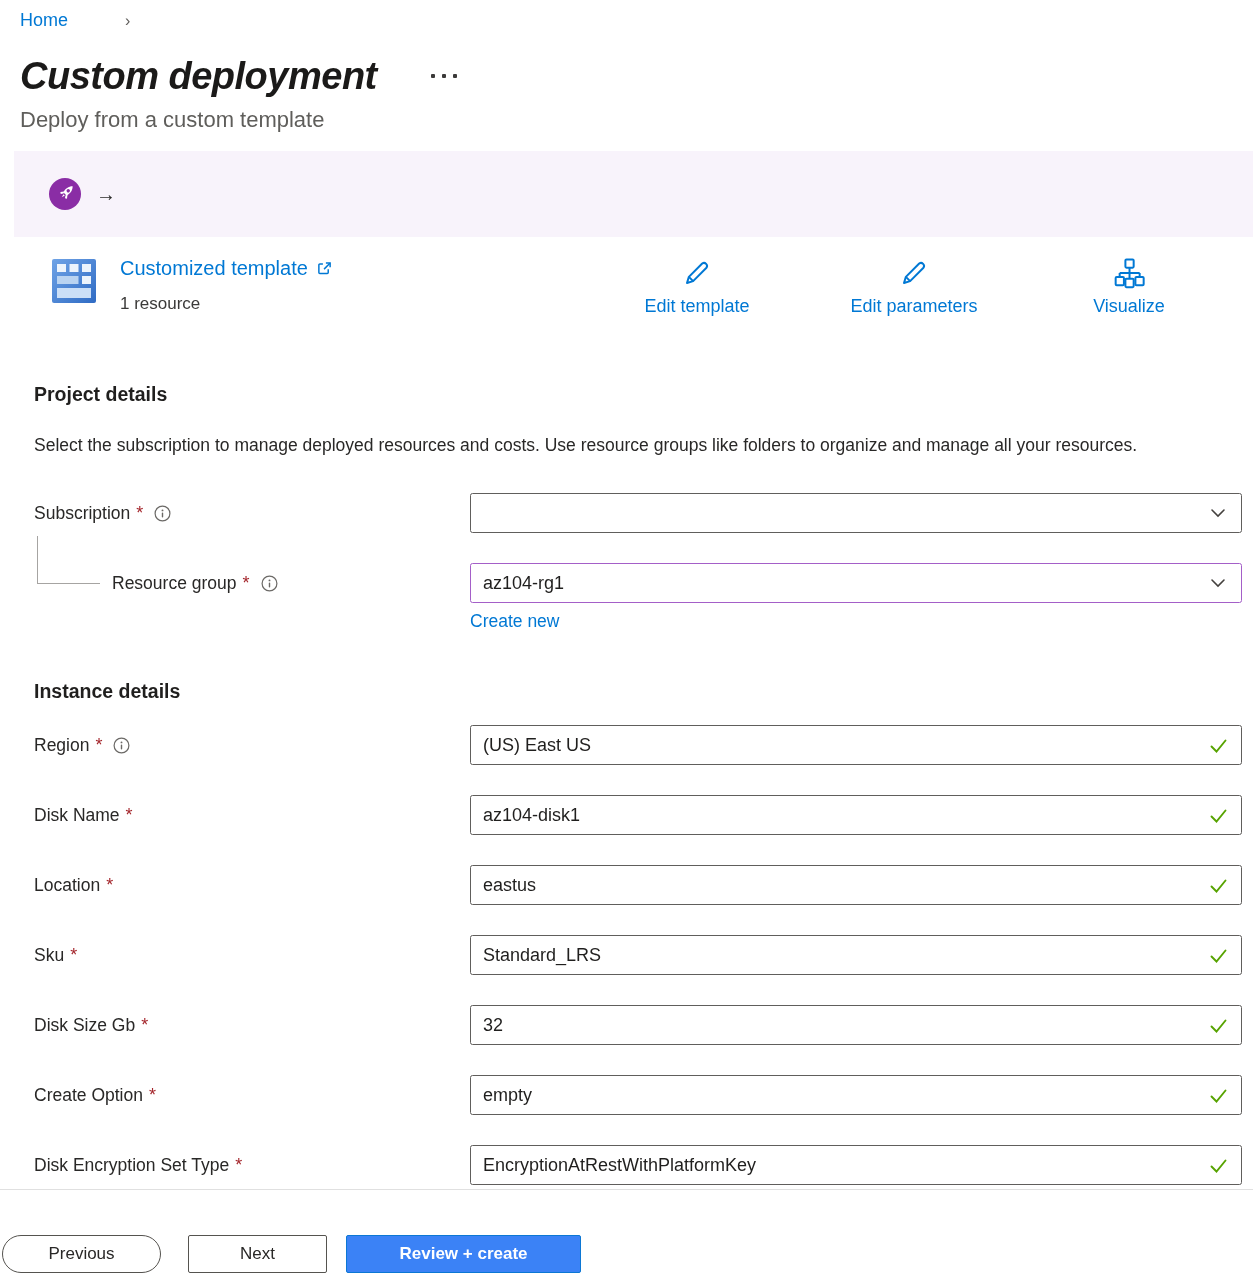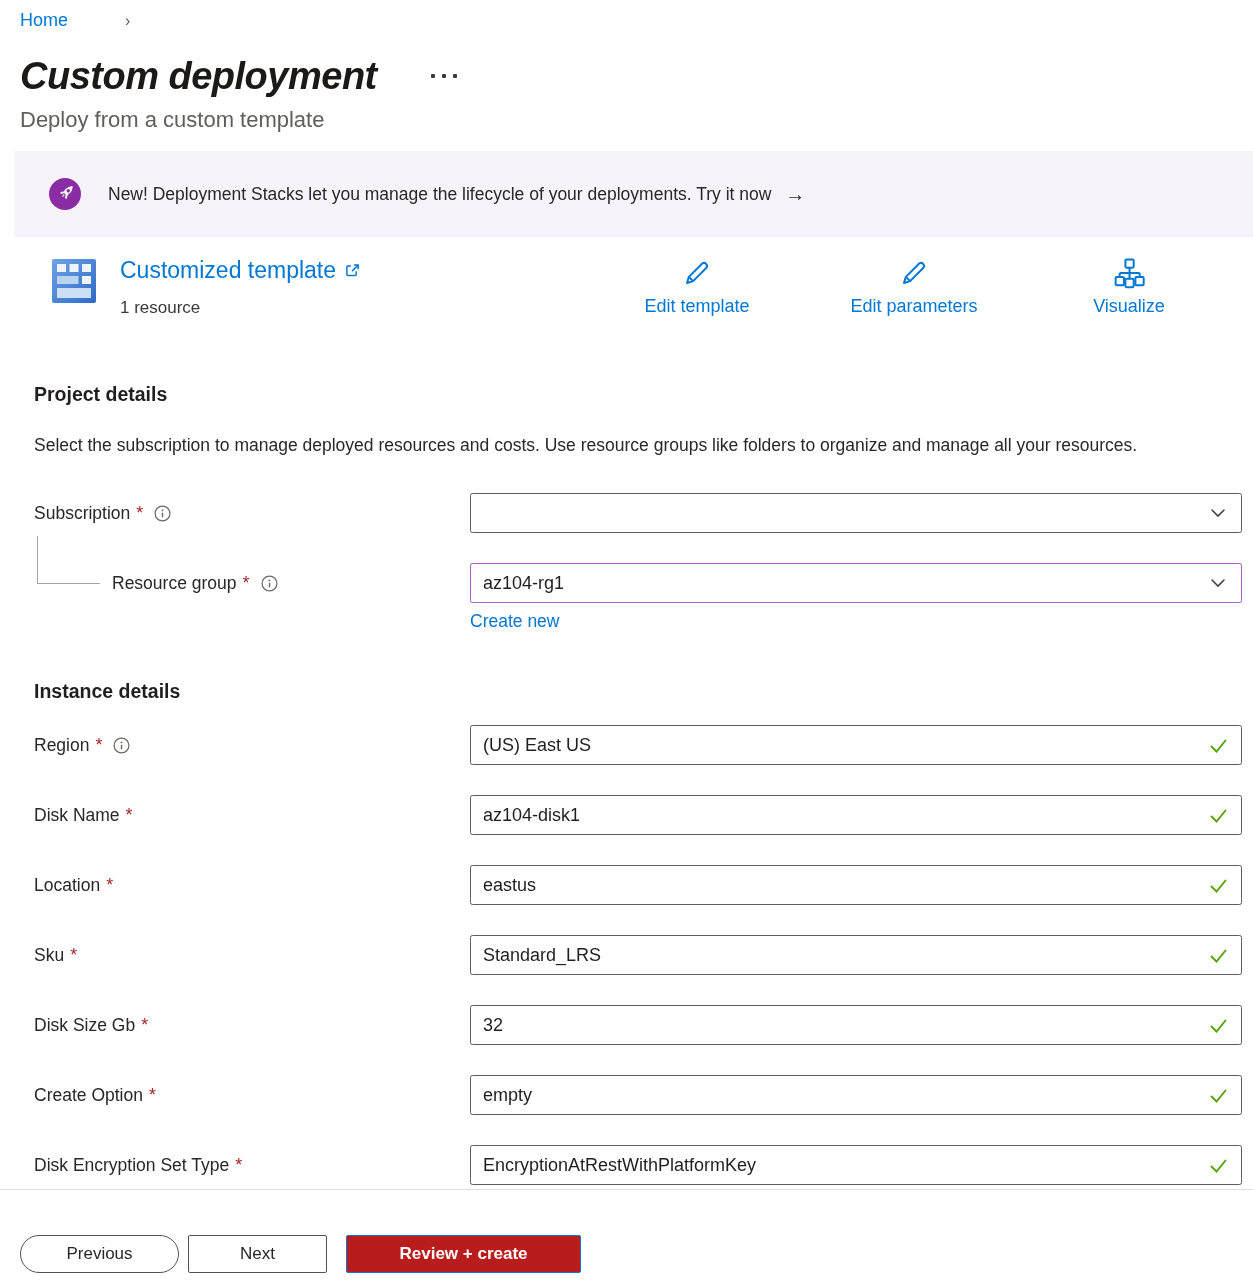--- a/index.html
+++ b/index.html
@@ -22,21 +22,21 @@
   .banner {
     margin:18px 0 0 14px; width:1239px; height:86px; background:#F8F3FB;
     display:flex; align-items:center; padding-left:34px; cursor:pointer;
   }
   .banner-msg { margin-left:26px; font-size:17.5px; color:#292827; }
   .banner-arrow { margin-left:14px; font-size:20px; color:#292827; }
   
   .template-row { margin-top:20px; position:relative; height:58px; }
   .tpl-left { display:flex; margin-left:50px; }
   .tpl-texts { margin-left:22px; }
-  .tpl-link { font-size:23px; color:#0078D4; text-decoration:none; display:inline-flex; align-items:center; gap:8px; cursor:pointer; }
+  .tpl-link { font-size:20px; color:#0078D4; text-decoration:none; display:inline-flex; align-items:center; gap:8px; cursor:pointer; }
   .tpl-count { font-size:17px; color:#3b3a39; margin-top:14px; }
   .cmd { position:absolute; top:0; width:200px; text-align:center; cursor:pointer; }
   .cmd-1 { left:597px; } .cmd-2 { left:814px; } .cmd-3 { left:1029px; }
   .cmd-label { display:block; margin-top:3px; font-size:18px; color:#0078D4; }
   
   .section-heading { margin:68px 0 0 34px; font-size:19.5px; font-weight:700; color:#201F1E; }
   .section-heading.instance { margin-top:48px; }
   .section-desc { margin:24px 34px 0 34px; width:1150px; font-size:17.5px; line-height:31px; color:#292827; }
   
   .form { margin:32px 0 0 34px; }
@@ -60,23 +60,23 @@
   
   .footer {
     position:absolute; left:0; right:0; bottom:0; height:90px; background:#fff;
     box-shadow:0 -1px 0 rgba(0,0,0,0.12);
   }
   .btn {
     position:absolute; top:45px; height:38px; border-radius:2px; font-size:17px;
     font-family:"Liberation Sans", sans-serif; display:flex; align-items:center; justify-content:center; cursor:pointer;
   }
   .btn-secondary { background:#fff; border:1px solid #55534F; color:#292827; }
-  .btn-previous { left:20px; width:159px;border-radius:19px; }
+  .btn-previous { left:2px; width:159px;border-radius:19px; }
   .btn-next { left:188px; width:139px; }
-  .btn-primary { left:346px; width:235px; background:#b91c1c; border:1px solid #0C77D4; color:#fff; font-weight:700; }
+  .btn-primary { left:346px; width:235px; background:#3b82f6; border:1px solid #0C77D4; color:#fff; font-weight:700; }
 </style>
 </head>
 <body>
 
 <svg width="0" height="0" style="position:absolute">
   <defs>
     <linearGradient id="tgrad" x1="0" y1="0" x2="1" y2="1">
       <stop offset="0" stop-color="#6FA3E6"></stop>
         <stop offset="1" stop-color="#2F6BC4"></stop>
     </linearGradient>
@@ -117,21 +117,20 @@
   <svg width="34" height="34" viewBox="0 0 34 34">
     <circle cx="17" cy="17" r="16" fill="#8A2DA5"></circle>
     <g transform="rotate(45 17 17)" fill="#ffffff">
       <path d="M17 6.2 C19.8 8.9 20.6 13.1 19.3 17 L14.7 17 C13.4 13.1 14.2 8.9 17 6.2 Z"></path>
       <circle cx="17" cy="12.4" r="1.7" fill="#8A2DA5"></circle>
       <path d="M14.8 15.6 L12.3 18.9 L14 20 L15.6 17.8 Z"></path>
       <path d="M19.2 15.6 L21.7 18.9 L20 20 L18.4 17.8 Z"></path>
       <path d="M16.1 18.2 L17 21.6 L17.9 18.2 Z"></path>
     </g>
   </svg>
-  <span class="banner-msg">New! Deployment Stacks let you manage the lifecycle of your deployments. Try it now</span>
   <span class="banner-arrow">→</span>
 </div>
 
 <div class="template-row">
   <div class="tpl-left">
     <svg width="48" height="48" viewBox="0 0 48 48">
       <rect x="2" y="2" width="44" height="44" rx="2" fill="url(#tgrad)"></rect>
       <rect x="7" y="7" width="9" height="8" fill="#EDF4FC"></rect>
       <rect x="19.5" y="7" width="9" height="8" fill="#EDF4FC"></rect>
       <rect x="32" y="7" width="9" height="8" fill="#EDF4FC"></rect>

